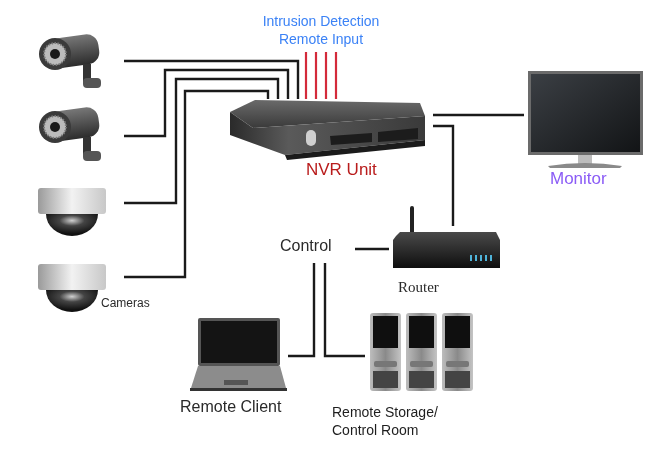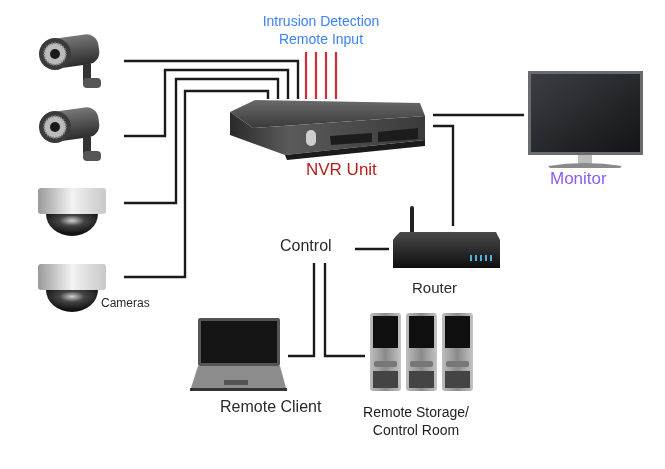--- a/index.html
+++ b/index.html
@@ -3,24 +3,24 @@
 <meta charset="utf-8">
 <style>
   html,body{margin:0;padding:0;background:#fff;}
   body{width:665px;height:469px;position:relative;overflow:hidden;font-family:"Liberation Sans",sans-serif;}
   svg.diagram{position:absolute;left:0;top:0;}
   .label{position:absolute;color:#2a2a2a;white-space:nowrap;}
   .lbl-ids{left:228px;top:12px;width:186px;text-align:center;font-size:14px;line-height:18px;color:#3b82f6;}
   .lbl-nvr{left:306px;top:160px;font-size:17px;color:#b91c1c;}
   .lbl-monitor{left:550px;top:169px;font-size:17px;color:#8b5cf6;}
   .lbl-internet{left:280px;top:237px;font-size:16px;}
-  .lbl-router{left:412px;top:279px;font-size:15px;}
+  .lbl-router{left:398px;top:279px;font-size:15px;font-family:Liberation Serif, serif;}
   .lbl-cameras{left:101px;top:296px;font-size:12px;}
-  .lbl-client{left:180px;top:398px;font-size:16px;margin-left:40px;}
-  .lbl-storage{left:348px;top:403px;width:136px;text-align:center;font-size:14px;line-height:18px;color:#1e1e1e;}
+  .lbl-client{left:180px;top:398px;font-size:16px;}
+  .lbl-storage{left:332px;top:403px;width:136px;font-size:14px;line-height:18px;color:#1e1e1e;}
 </style>
 </head>
 <body>
 
 <svg class="diagram" width="665" height="469" viewBox="0 0 665 469">
   <defs>
     <linearGradient id="nvrTop" x1="0" y1="0" x2="0" y2="1">
       <stop offset="0" stop-color="#6a6a6a"></stop>
         <stop offset="1" stop-color="#3a3a3a"></stop>
     </linearGradient>

